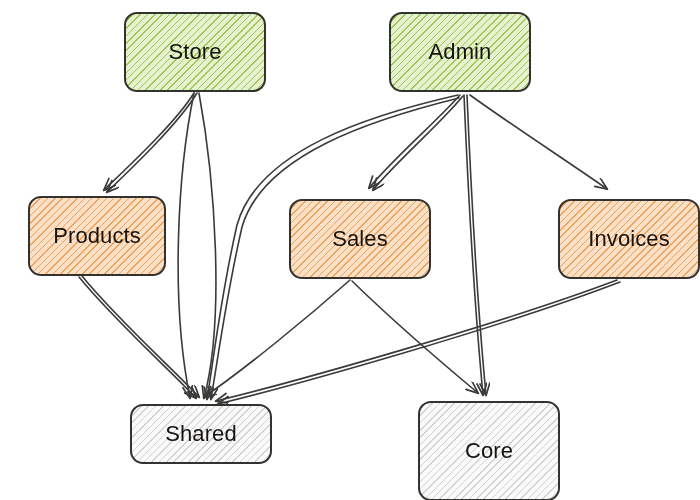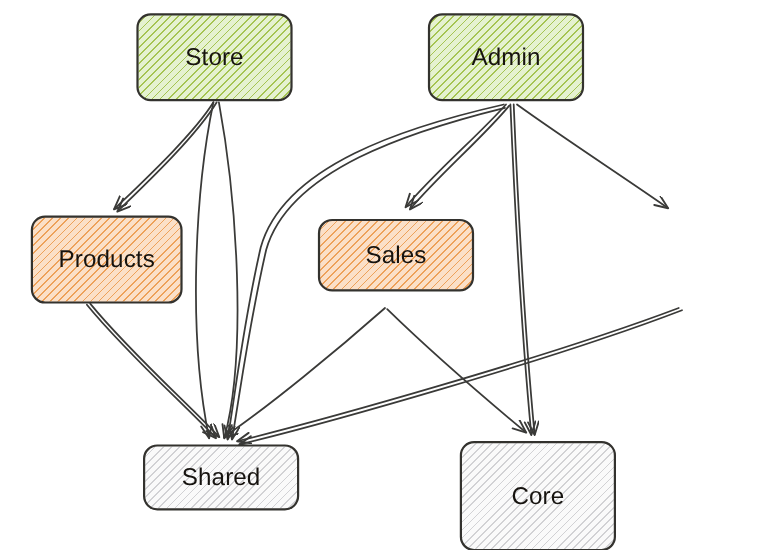--- a/index.html
+++ b/index.html
@@ -130,24 +130,27 @@
   </div>
 
   <div class="node fill-green" style="left:389px; top:12px; width:142px; height:80px;">
     <span class="node-label">Admin</span>
   </div>
 
   <div class="node fill-orange" style="left:8px; top:196px; width:138px; height:80px;margin-left:20px;">
     <span class="node-label">Products</span>
   </div>
 
-  <div class="node fill-orange" style="left:289px; top:199px; width:142px; height:66px;">
+  <div class="node fill-orange" style="left:289px; top:199px; width:142px; height:80px;">
     <span class="node-label">Sales</span>
   </div>
 
+  <div class="node fill-orange" style="left:558px; top:199px; width:142px; height:80px;">
+    <span class="node-label">Invoices</span>
+  </div>
 
   <div class="node fill-grey" style="left:130px; top:404px; width:142px; height:60px;">
     <span class="node-label">Shared</span>
   </div>
 
   <div class="node fill-grey" style="left:418px; top:401px; width:142px; height:100px;">
     <span class="node-label">Core</span>
   </div>
 
 </div>

